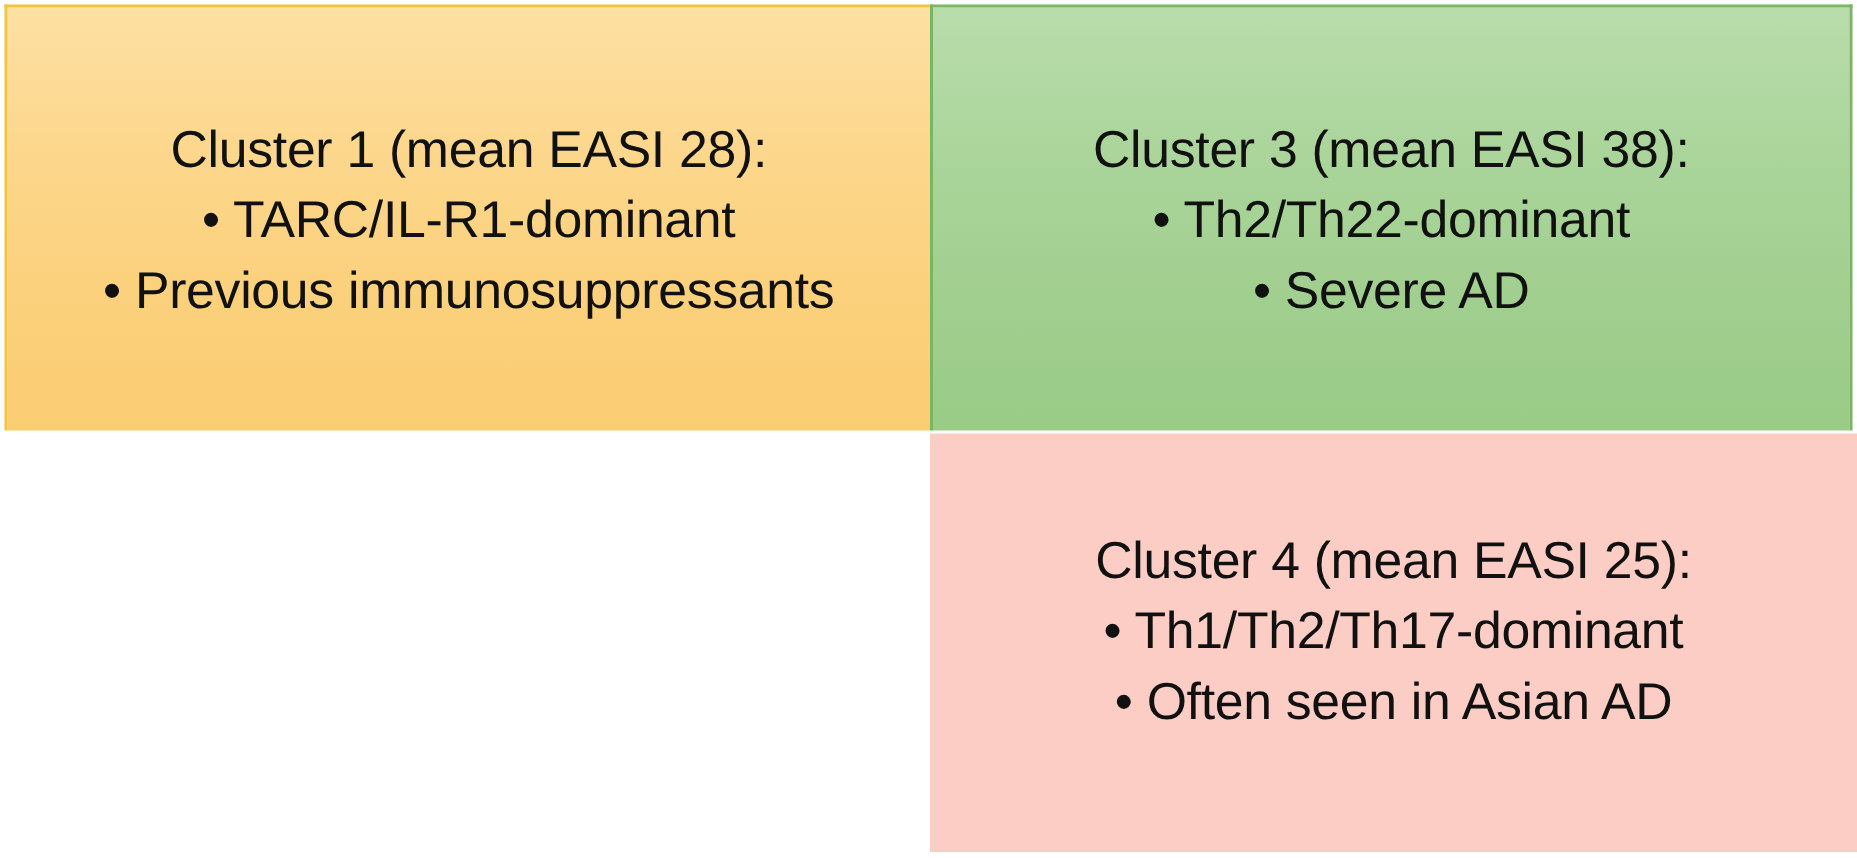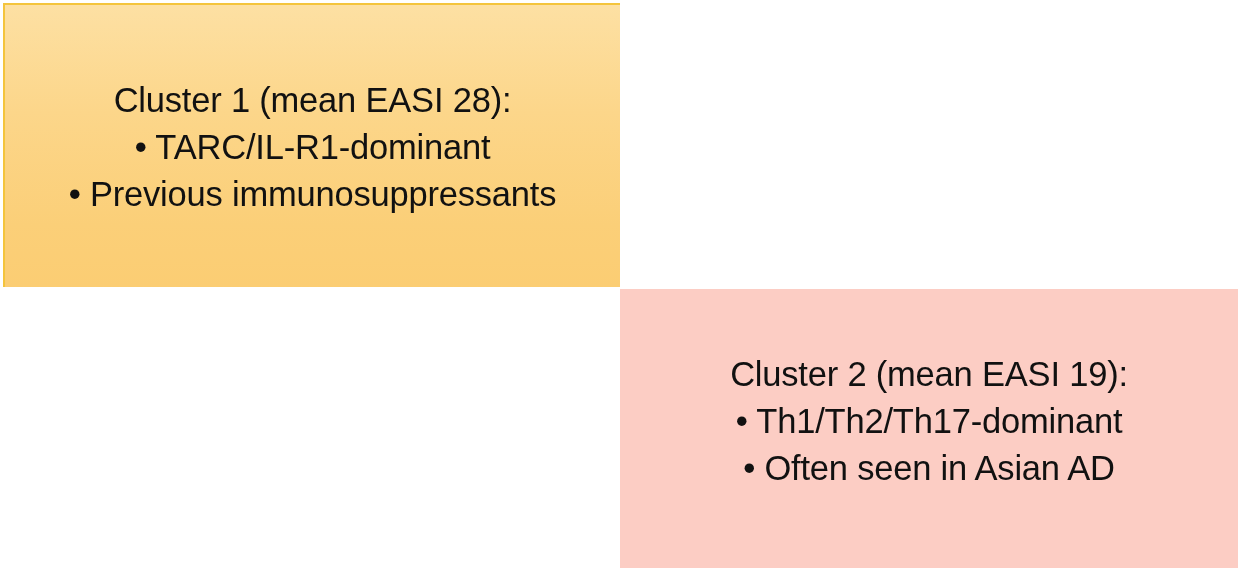--- a/index.html
+++ b/index.html
@@ -95,21 +95,26 @@
 <body>
 
 <div id="quadrant-board">
 
   <div class="quad" id="quad-cluster-1">
     <div class="quad-text">Cluster 1 (mean EASI 28):
 • TARC/IL-R1-dominant
 • Previous immunosuppressants</div>
   </div>
 
+  <div class="quad" id="quad-cluster-3">
+    <div class="quad-text">Cluster 3 (mean EASI 38):
+• Th2/Th22-dominant
+• Severe AD</div>
+  </div>
 
 
   <div class="quad" id="quad-cluster-2">
-    <div class="quad-text">Cluster 2 (mean EASI 19):
+    <div class="quad-text">Cluster 4 (mean EASI 25):
 • Th1/Th2/Th17-dominant
 • Often seen in Asian AD</div>
   </div>
 
 </div>
 
 </body></html>

